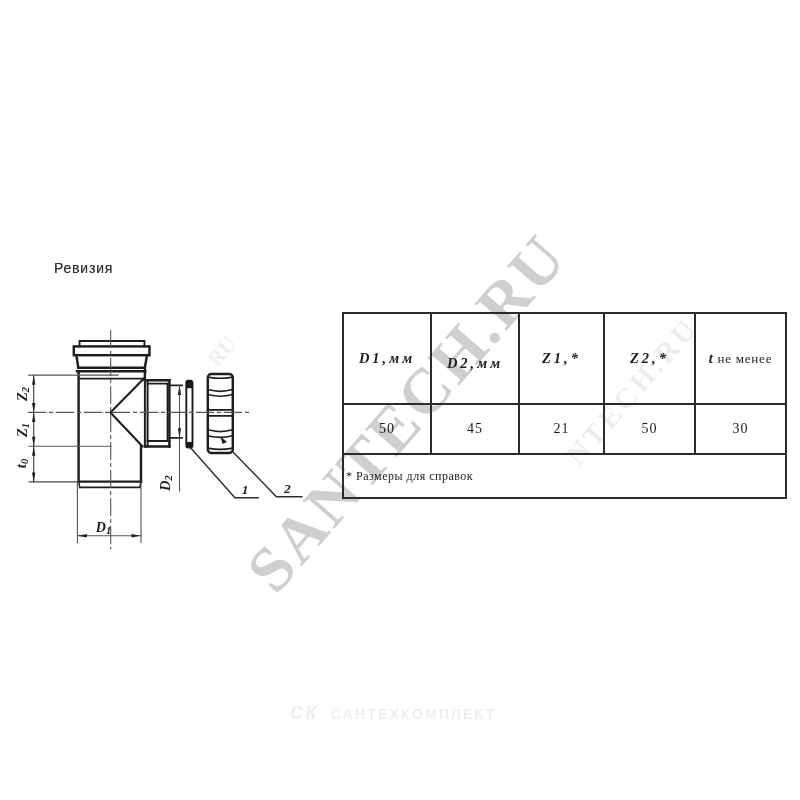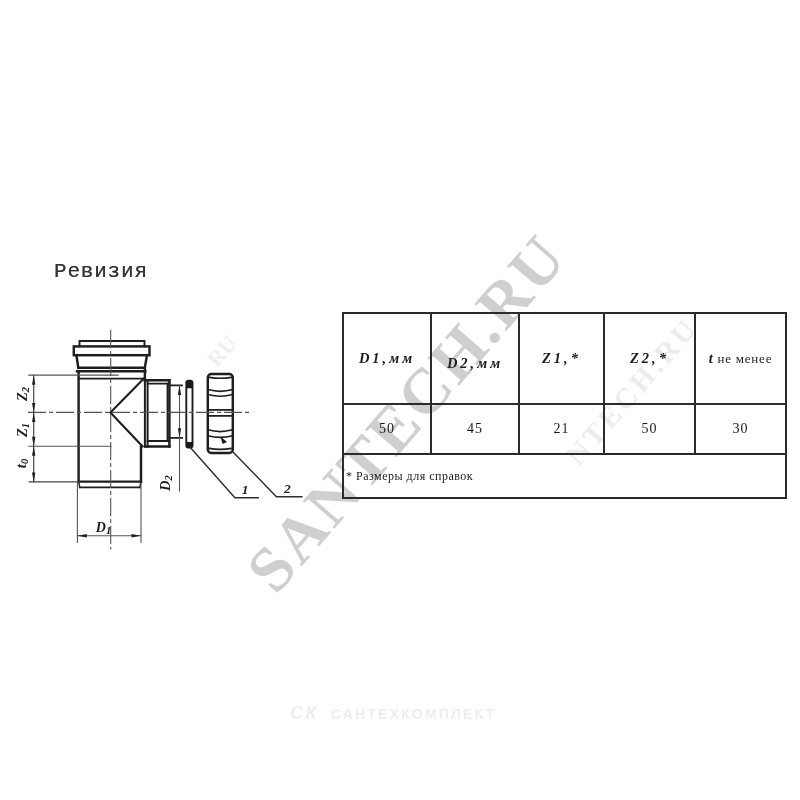--- a/index.html
+++ b/index.html
@@ -1,18 +1,18 @@
 <!DOCTYPE html>
 <html><head>
 <meta charset="utf-8">
 <style>
   html,body{margin:0;padding:0;background:#fff;width:800px;height:800px;overflow:hidden;}
   #page{position:relative;width:800px;height:800px;font-family:"Liberation Sans",sans-serif;}
   #draw,#tbl,#title{filter:blur(0.55px);}
-  #title{position:absolute;left:54px;top:260px;font-size:21px;color:#333;letter-spacing:0.8px;text-shadow:0 0 0.6px rgba(45,45,45,0.75);font-family:Liberation Mono, monospace;}
+  #title{position:absolute;left:54px;top:260px;font-size:14px;color:#333;letter-spacing:0.8px;text-shadow:0 0 0.6px rgba(45,45,45,0.75);}
   #tbl{position:absolute;left:342px;top:292px;border-collapse:collapse;table-layout:fixed;
        font-family:"Liberation Serif",serif;color:#1c1c1c;margin-top:20px;}
   #tbl td{border:2px solid #2b2b2b;text-align:center;padding:0;}
   #tbl .hdr{font-weight:bold;font-style:italic;font-size:14.5px;letter-spacing:3px;height:91px;}
   #tbl .d{font-size:14px;letter-spacing:1px;}
   #tbl .foot{font-size:12px;text-align:left;padding-left:2px;height:42px;letter-spacing:0.5px;vertical-align:middle;}
   #logo{position:absolute;left:290px;top:703px;color:#eeeeee;font-weight:bold;
         font-size:14px;letter-spacing:2.2px;white-space:nowrap;}
 </style>
 </head>

